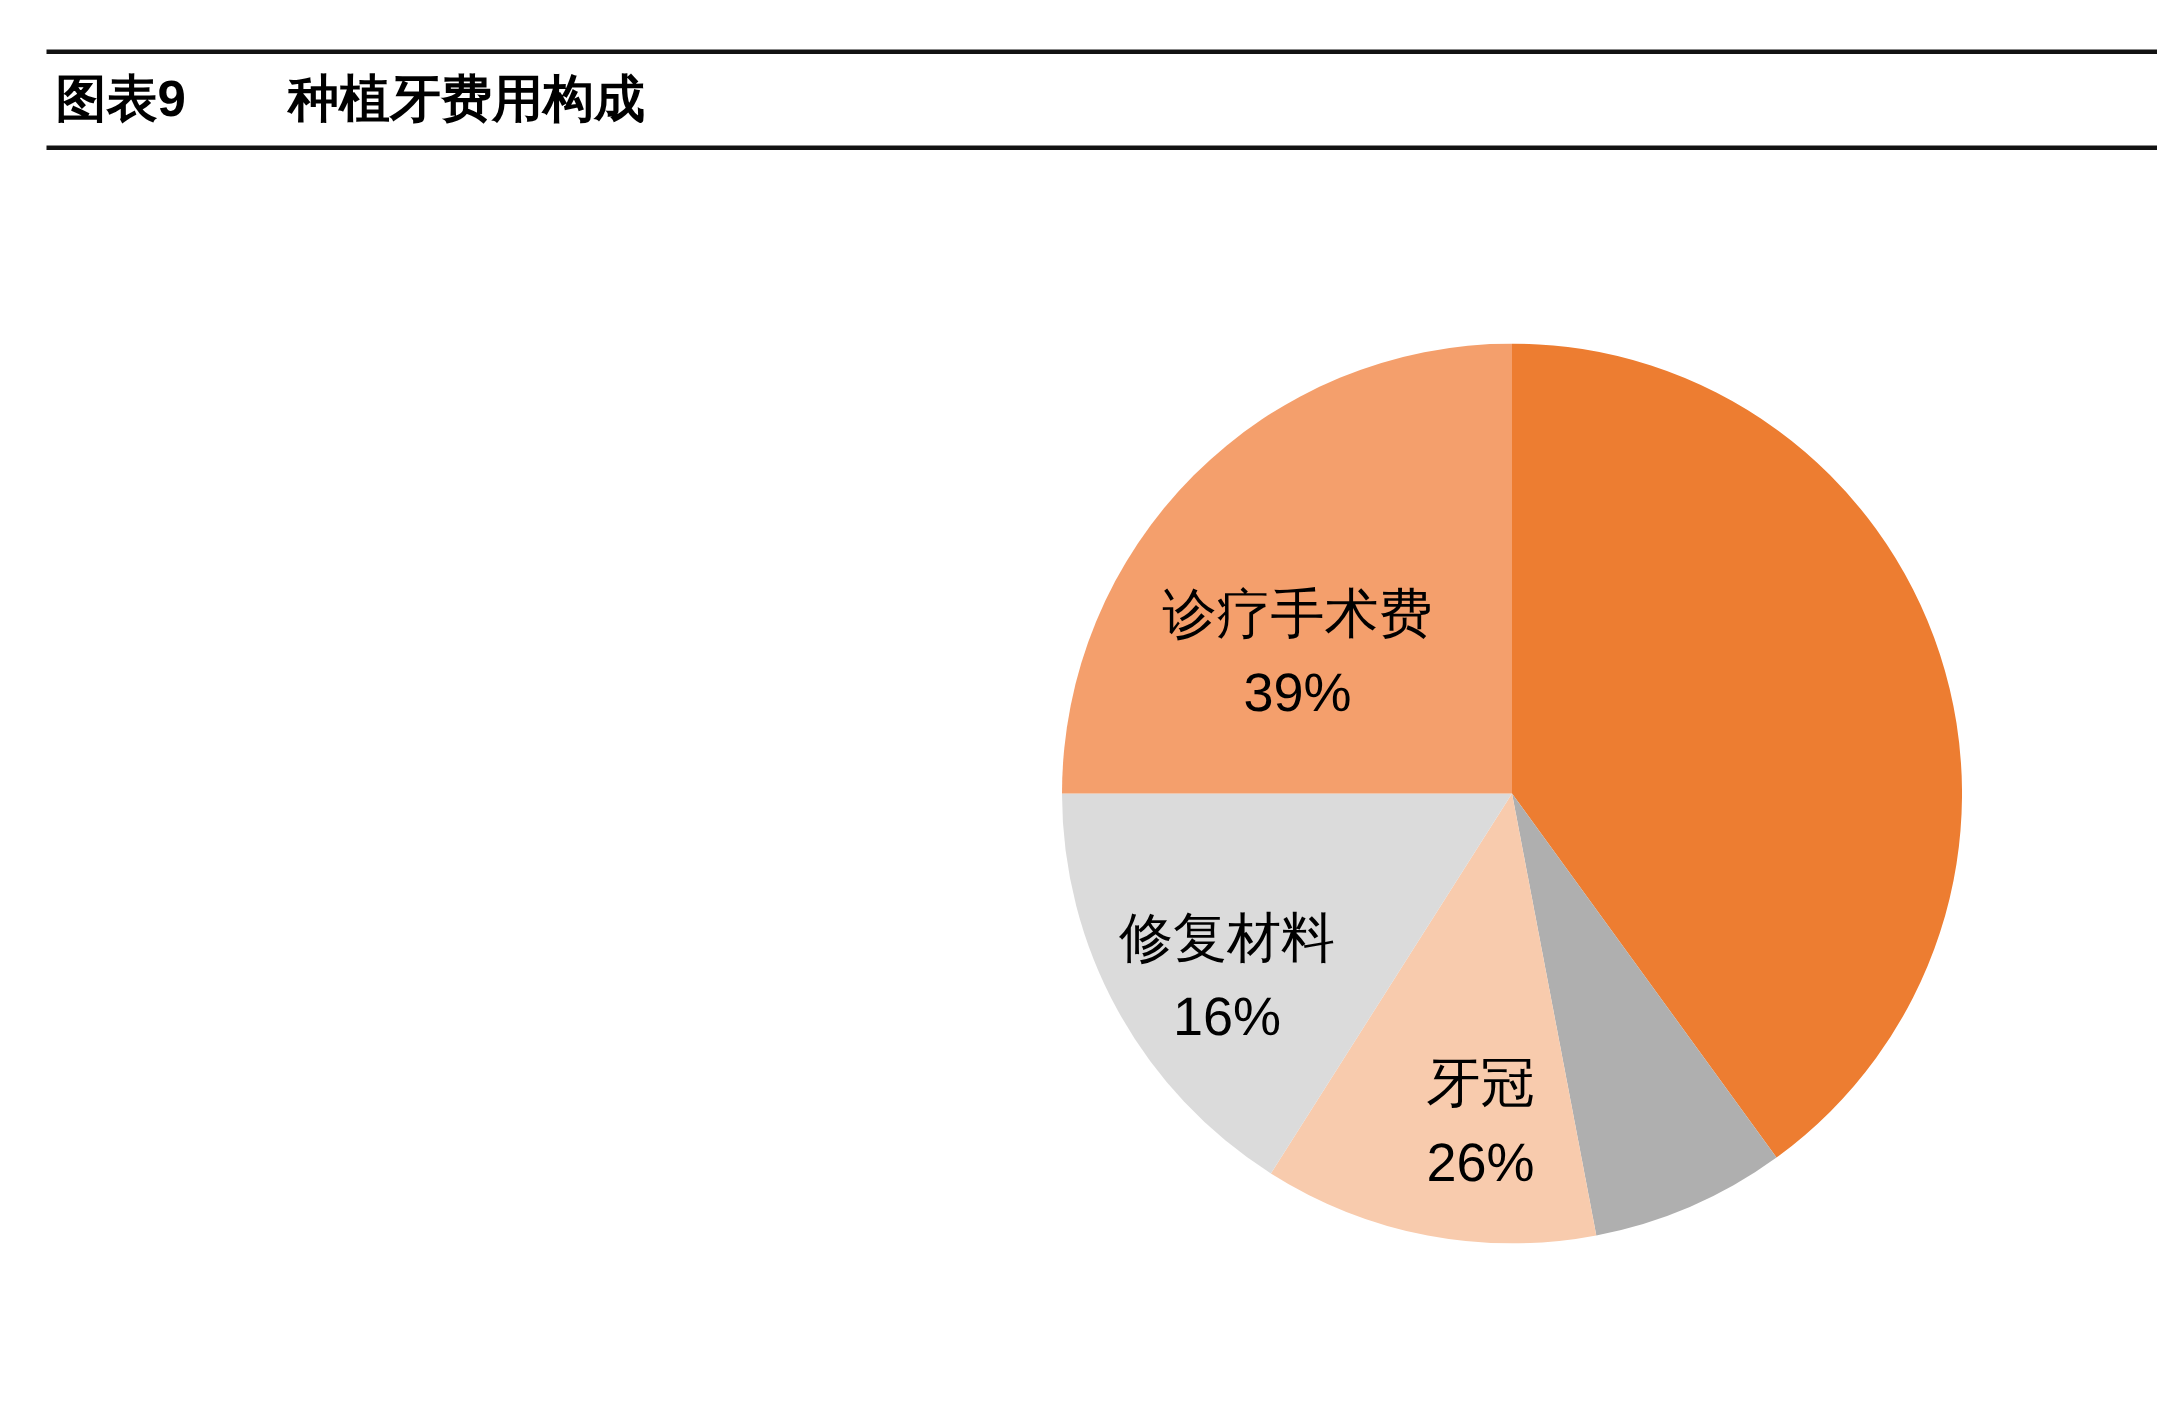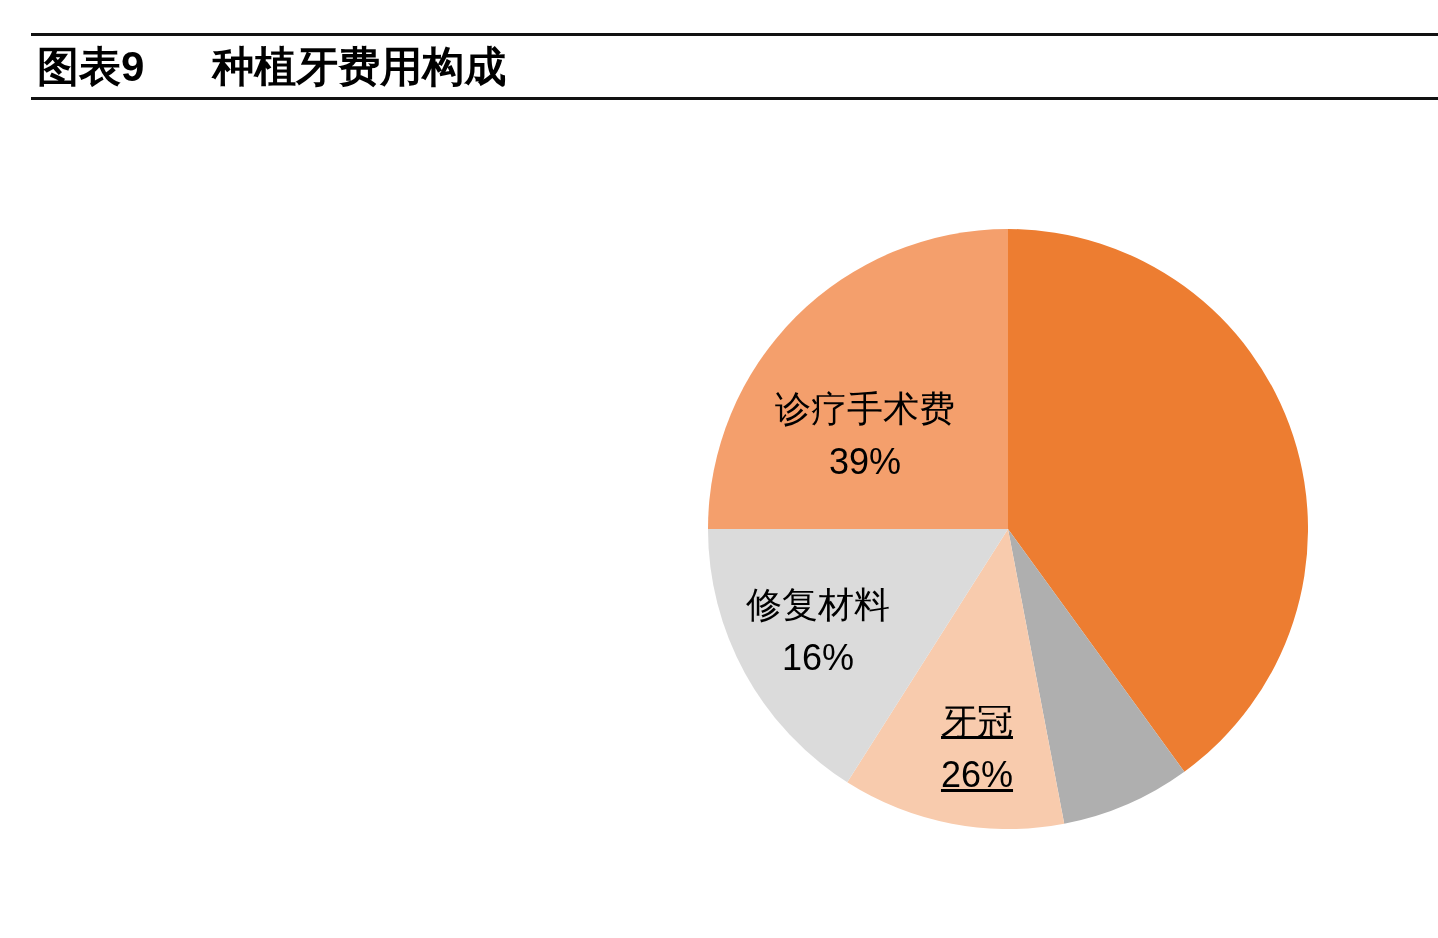--- a/index.html
+++ b/index.html
@@ -9,41 +9,41 @@
     font-family:"Liberation Sans","DejaVu Sans",sans-serif;
     position:relative;overflow:hidden;
     color:#000;
   }
   
   .rule{position:absolute;left:31px;right:0;background:#121212;}
   .rule-top{top:33px;height:3px;}
   .rule-bottom{top:97px;height:2.5px;}
   .title-row{
     position:absolute;left:37px;top:45px;
-    font-size:42px;font-weight:bold;line-height:43px;
+    font-size:34px;font-weight:bold;line-height:43px;
     white-space:nowrap;
   }
   .title-num{display:inline-block;margin-right:68px;}
   
   .chart-area{
     position:absolute;left:708px;top:229px;width:600px;height:600px;
   }
   .chart-area svg{position:absolute;left:0;top:0;width:600px;height:600px;}
   .plabel{
     position:absolute;
     transform:translate(-50%,-50%);
     text-align:center;
     font-size:36px;line-height:53px;
     white-space:nowrap;
     color:#000;
   }
   .lbl-0{left:485px;top:235px;}   
   .lbl-1{left:464px;top:633px;}   
-  .lbl-2{left:269px;top:519px;text-decoration:underline;}   
-  .lbl-3{left:110px;top:402px;}   
+  .lbl-2{left:279px;top:519px;}   
+  .lbl-3{left:110px;top:422px;}   
   .lbl-4{left:157px;top:206px;}   
 </style>
 </head>
 <body>
 
 <div class="page">
 
   <div>
     <div class="rule rule-top"></div>
     <div class="title-row">

